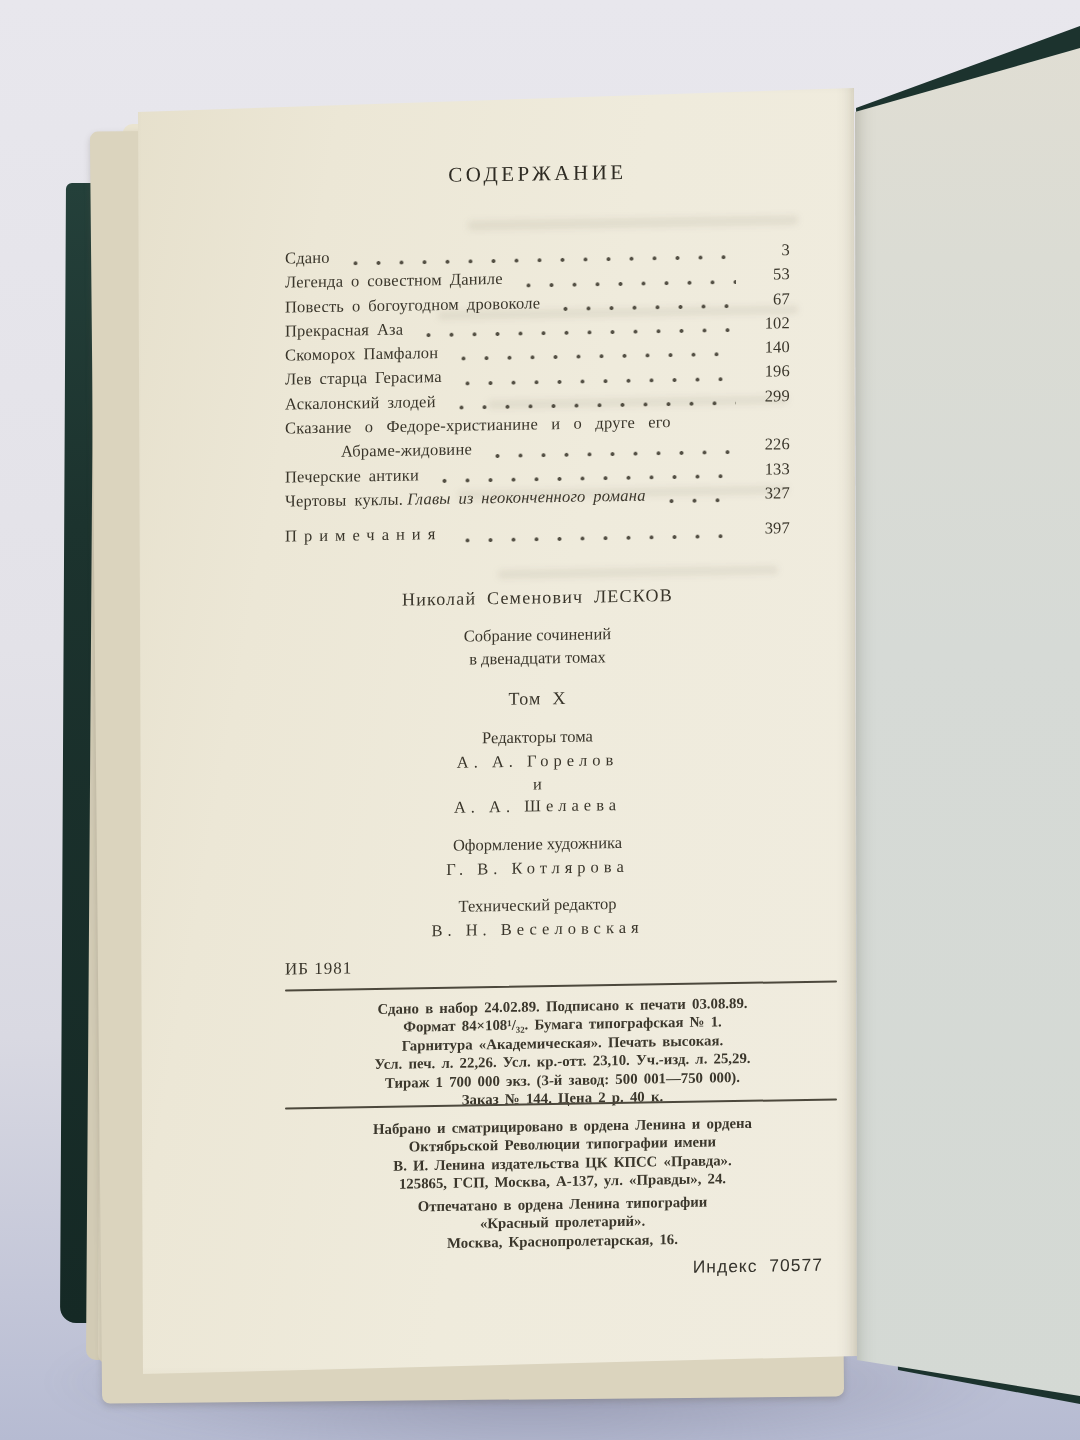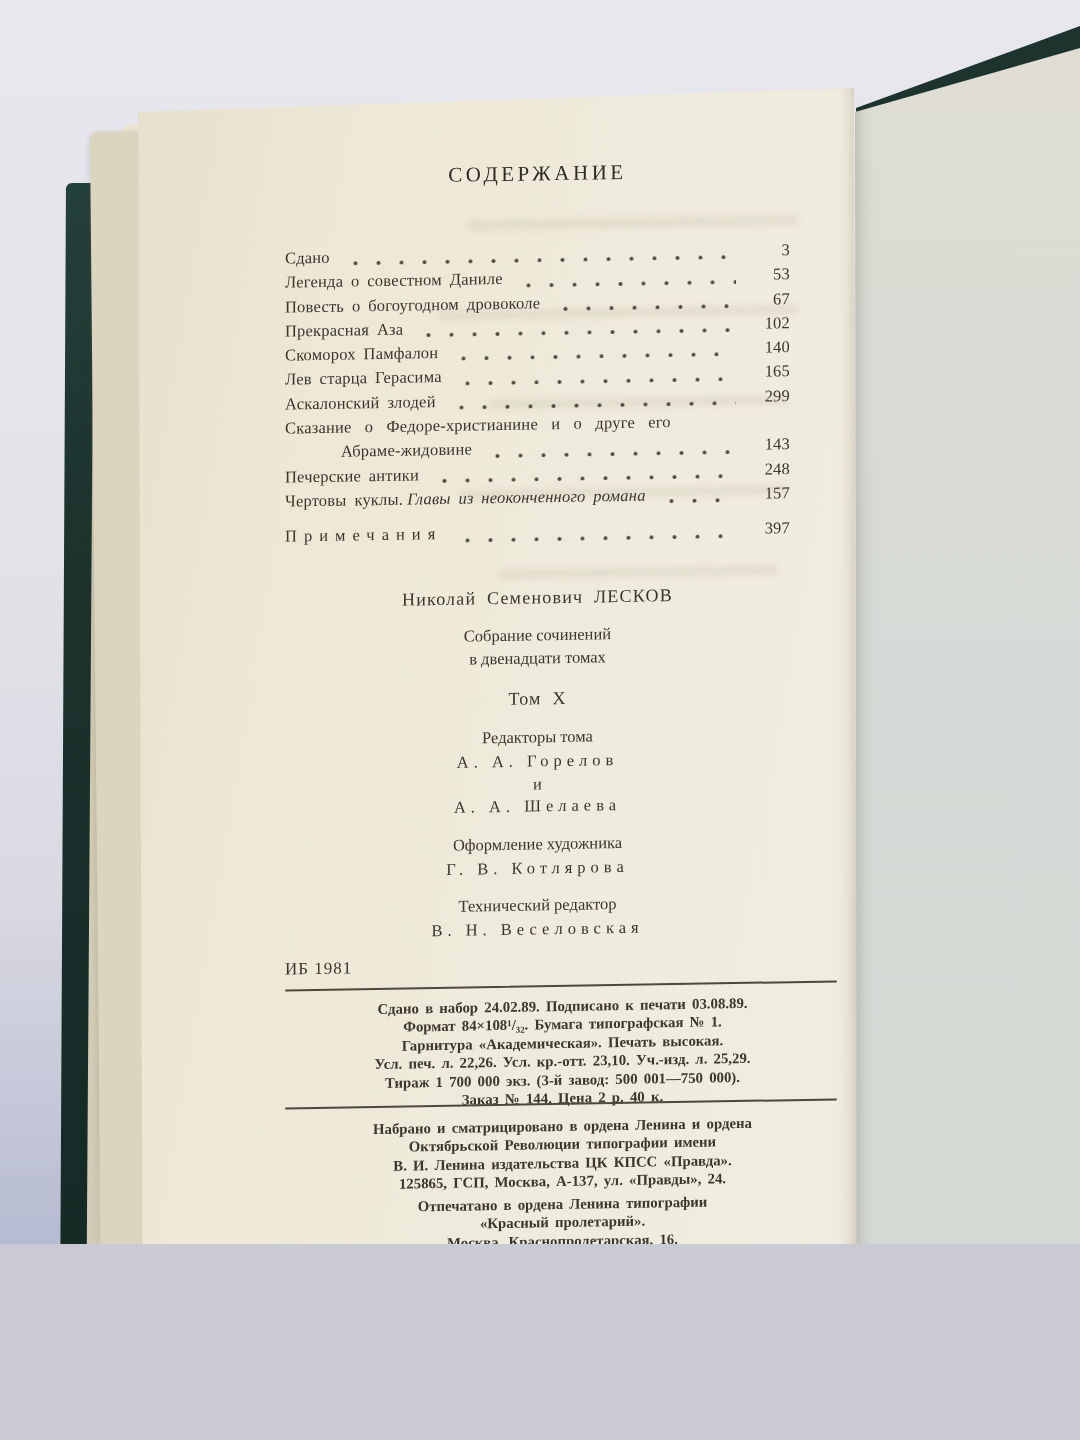--- a/index.html
+++ b/index.html
@@ -1,16 +1,16 @@
 <!DOCTYPE html>
 <html style="--cover-green: #1c332e; --page-cream: #efebdc; --endpaper: #d6dad6; --bg-top: #e8e7ed; --ink: #3a362b;"><head>
 <meta charset="utf-8">
 <style>
   html,body{margin:0;padding:0;background:#c9cad4;}
-  .canvas{position:relative;width:1080px;height:1244px;overflow:hidden;
+  .canvas{position:relative;width:1080px;height:1440px;overflow:hidden;
     background:linear-gradient(180deg,#e8e7ed 0%,#e3e2e8 45%,#d9d9e2 72%,#c3c6d8 90%,#b6bbd2 100%);
     font-family:"Liberation Serif","DejaVu Serif",serif;}
   .layer{position:absolute;}
 
   
   .book-shadow{left:40px;top:1330px;width:980px;height:130px;
     background:radial-gradient(ellipse at 50% 40%,rgba(88,90,118,.38),rgba(88,90,118,0) 70%);
     filter:blur(10px);}
 
   
@@ -136,44 +136,44 @@
           <span class="tp">102</span>
         </div>
         <div class="trow">
           <span class="tt">Скоморох Памфалон</span>
           <span class="lead"></span>
           <span class="tp">140</span>
         </div>
         <div class="trow">
           <span class="tt">Лев старца Герасима</span>
           <span class="lead"></span>
-          <span class="tp">165</span>
+          <span class="tp">196</span>
         </div>
         <div class="trow">
           <span class="tt">Аскалонский злодей</span>
           <span class="lead"></span>
           <span class="tp">299</span>
         </div>
         <div>
           <div class="l1">Сказание о Федоре-христианине и о друге его</div>
           <div class="l2">
             <span class="tt indent">Абраме-жидовине</span>
             <span class="lead"></span>
-            <span class="tp">143</span>
+            <span class="tp">226</span>
           </div>
         </div>
         <div class="trow">
           <span class="tt">Печерские антики</span>
           <span class="lead"></span>
-          <span class="tp">248</span>
+          <span class="tp">133</span>
         </div>
         <div class="trow">
           <span class="tt"><span>Чертовы куклы.</span><i>Главы из неоконченного романа</i></span>
           <span class="lead"></span>
-          <span class="tp">157</span>
+          <span class="tp">327</span>
         </div>
         <div class="trow notes">
           <span class="tt">Примечания</span>
           <span class="lead"></span>
           <span class="tp">397</span>
         </div>
       </div>
 
       <div class="abs cl big" style="top:518px;">Николай Семенович ЛЕСКОВ</div>
       <div class="abs cl" style="top:557px;">Собрание сочинений</div>

